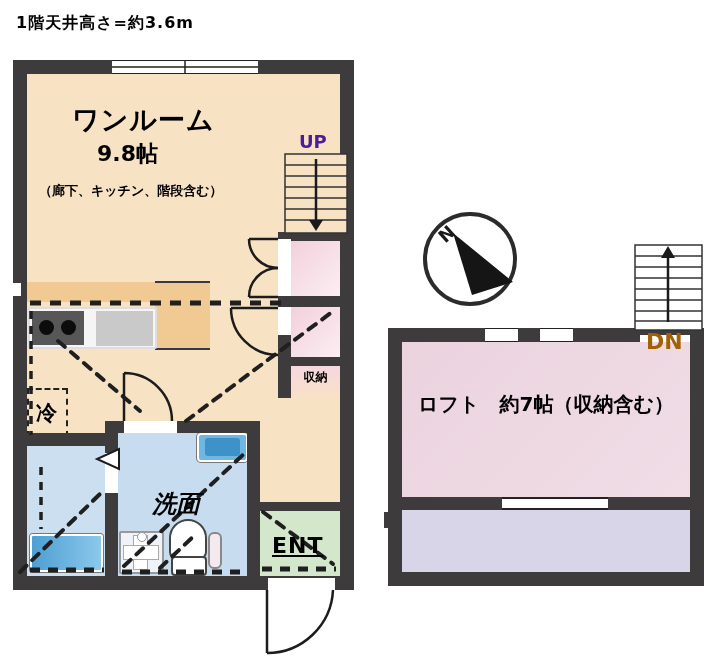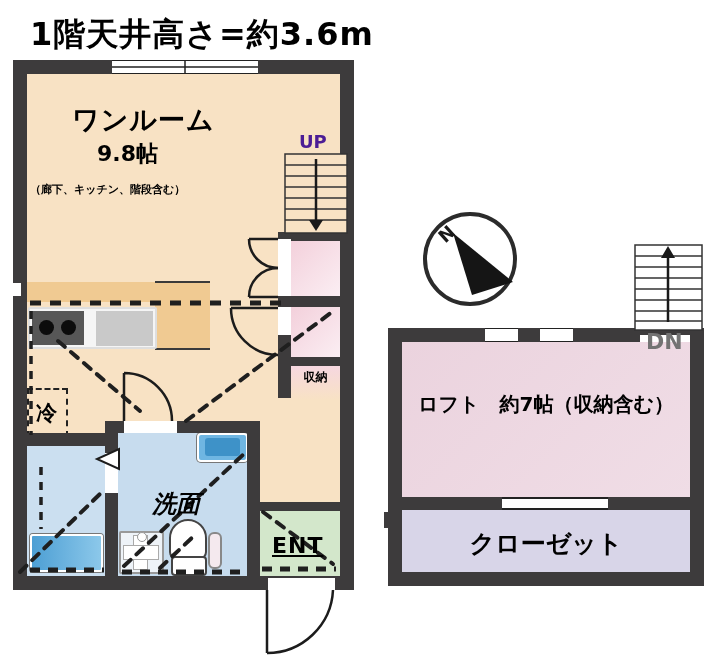--- a/index.html
+++ b/index.html
@@ -10,21 +10,21 @@
   .label{position:absolute;color:#000;font-weight:bold;white-space:nowrap;}
   .room{position:absolute;}
   svg.overlay{position:absolute;left:0;top:0;z-index:30;pointer-events:none;}
   .z1{z-index:5;} .z2{z-index:10;} .z3{z-index:20;} .ztxt{z-index:40;}
 </style>
 </head>
 <body>
 
 <div id="canvas">
 
-  <div class="label ztxt" style="left:30px;top:13px;font-size:32px;letter-spacing:1px;">1階天井高さ=約3.6m</div>
+  <div class="label ztxt" style="left:16px;top:13px;font-size:16px;letter-spacing:1px;">1階天井高さ=約3.6m</div>
 
   <div class="room z1" style="left:27px;top:74px;width:313px;height:502px;background:#f8e2c4;"></div>
   <div class="room z2" style="left:27px;top:282px;width:178px;height:20px;background:#f0ca92;"></div>
   <div class="room z2" style="left:155px;top:281px;width:55px;height:69px;background:#f0ca92;border-top:2px solid #3a3a3a;border-bottom:2px solid #3a3a3a;box-sizing:border-box;"></div>
 
   <div class="room z3" style="left:28px;top:307px;width:129px;height:42px;background:#f5f5f5;border:2px solid #dedede;box-sizing:border-box;border-radius:2px;"></div>
   <div class="room z3" style="left:32px;top:311px;width:52px;height:34px;background:#575757;"></div>
   <div class="room z3" style="left:39px;top:320px;width:15px;height:15px;background:#0c0c0c;border-radius:50%;"></div>
   <div class="room z3" style="left:61px;top:320px;width:15px;height:15px;background:#0c0c0c;border-radius:50%;"></div>
   <div class="room z3" style="left:96px;top:311px;width:57px;height:35px;background:#c9c9c9;"></div>
@@ -146,21 +146,20 @@
 
     <g>
       <circle cx="470" cy="259" r="45" fill="#fff" stroke="#2b2b2b" stroke-width="4"></circle>
       <polygon points="453,233 513,282 472,295" fill="#151515"></polygon>
       <text x="440" y="242" font-size="18" font-weight="bold" fill="#1a1a1a" transform="rotate(-42 445 236)">N</text>
     </g>
   </svg>
 
   <div class="label ztxt" style="left:72px;top:102px;font-size:27px;letter-spacing:1px;">ワンルーム</div>
   <div class="label ztxt" style="left:97px;top:139px;font-size:22px;">9.8帖</div>
-  <div class="label ztxt" style="left:30px;top:182px;font-size:11px;">（廊下、キッチン、階段含む）</div>
+  <div class="label ztxt" style="left:39px;top:182px;font-size:13px;">（廊下、キッチン、階段含む）</div>
   <div class="label ztxt" style="left:299px;top:131px;font-size:18px;color:#4c1d95;">UP</div>
   <div class="label ztxt" style="left:152px;top:488px;font-size:24px;font-style:italic;">洗面</div>
   <div class="label ztxt" style="left:272px;top:533px;font-size:22px;letter-spacing:1px;text-decoration:underline;">ENT</div>
-  <div class="label ztxt" style="left:646px;top:329px;font-size:22px;color:#737373;">DN</div>
+  <div class="label ztxt" style="left:646px;top:329px;font-size:22px;color:#a16207;">DN</div>
   <div class="label ztxt" style="left:402px;top:391px;width:288px;text-align:center;font-size:20px;">ロフト　約7帖（収納含む）</div>
-  <div class="label ztxt" style="left:402px;top:527px;width:288px;text-align:center;font-size:25px;">クローゼット</div>
 
 </div>
 
 </body></html>

